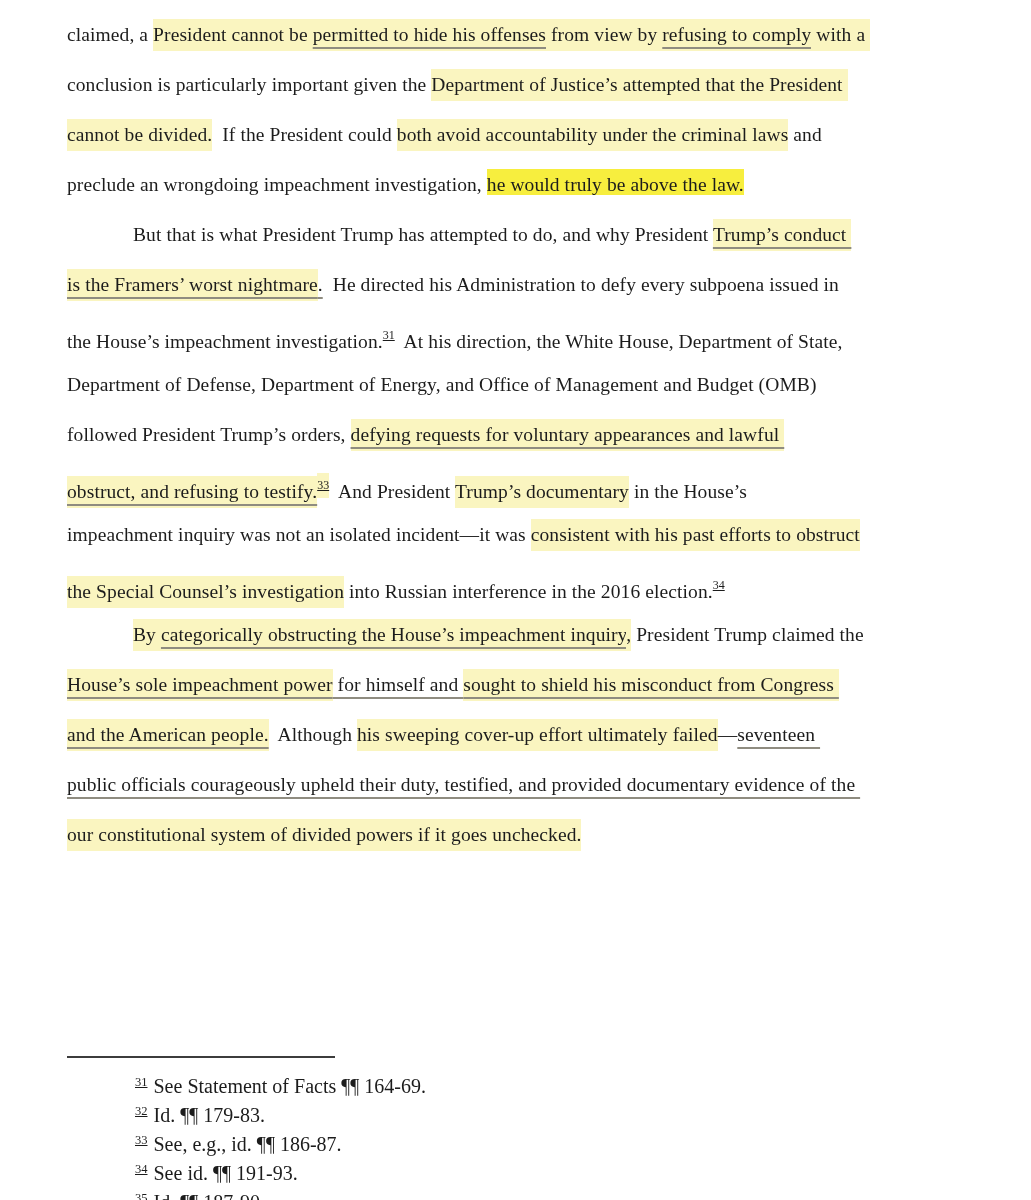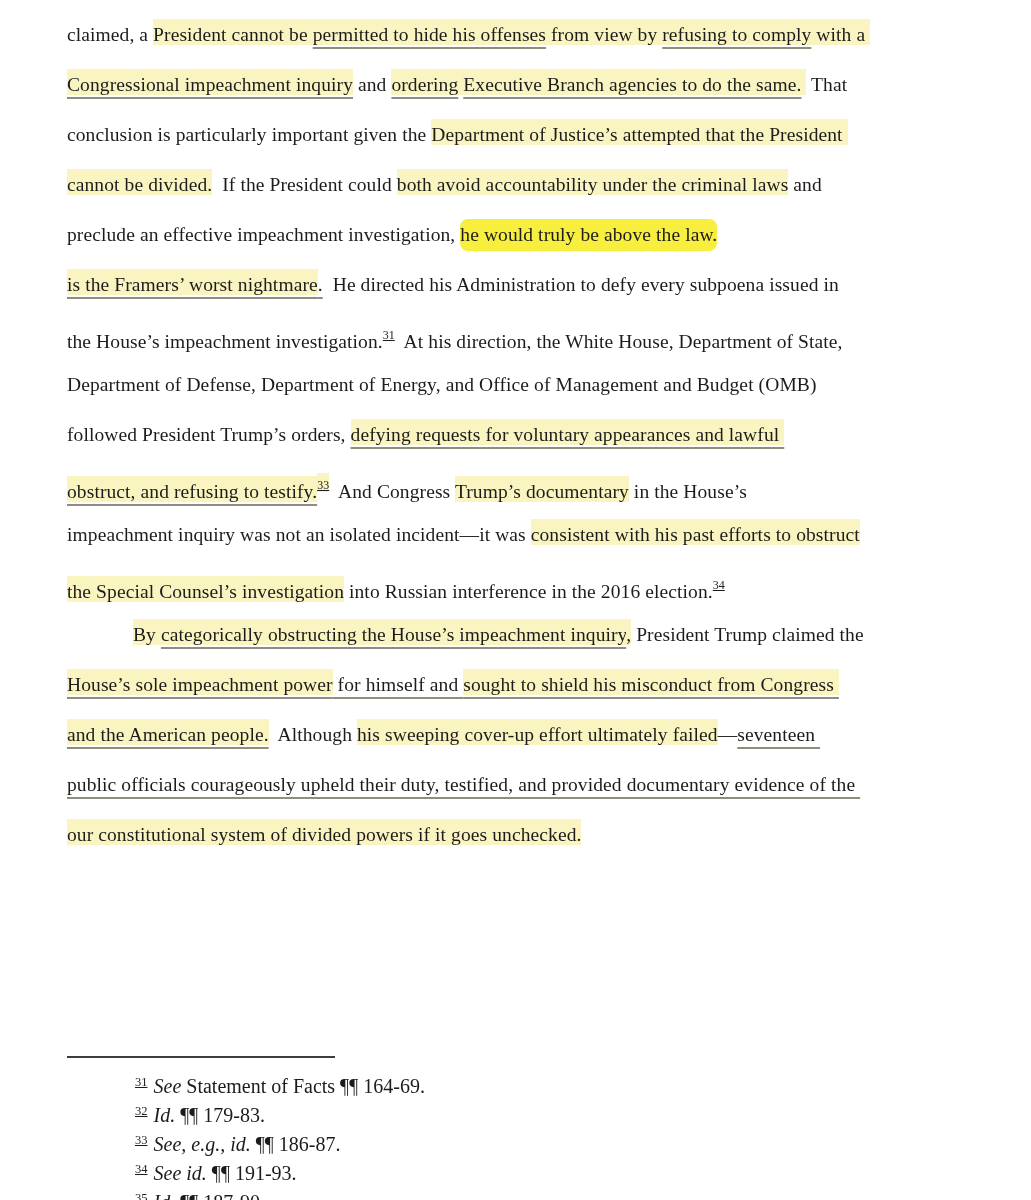--- a/index.html
+++ b/index.html
@@ -14,53 +14,53 @@
   .doc-body{
     position:absolute;left:67px;top:10px;width:900px;
   }
   .line{
     white-space:pre;
     height:50px;line-height:50px;
     font-size:19.5px;
     letter-spacing:0.1px;
   }
   .line.indent{text-indent:66px;}
-  .hl{background:var(--hl-pale);padding-top:5px;text-align:right;}
-  .hl2{background:var(--hl-bright);padding-top:5px;padding-bottom:6px;border-radius:8px;}
+  .hl{background:var(--hl-pale);padding-top:5px;padding-bottom:6px;text-align:right;}
+  .hl2{background:var(--hl-bright);padding-top:5px;}
   .ul{
     text-decoration:underline;
     text-decoration-color:var(--ul-color);
     text-decoration-thickness:1.5px;
     text-underline-offset:6px;
   }
   .sup{font-size:12px;vertical-align:9px;letter-spacing:0;text-decoration:underline;}
   .footnotes{position:absolute;left:67px;top:1056px;width:900px;}
   .fn-rule{width:268px;border-top:2px solid #3c3c3c;margin:0 0 12px 0;}
   .fn{
     font-size:20px;line-height:25px;white-space:pre;
     padding-left:68px;
   }
   .fn .sup{font-size:12.5px;vertical-align:7px;margin-right:6px;}
-  .fn .it{font-style:italic;margin-top:6px;}
+  .fn .it{margin-top:6px;}
 </style>
 </head>
 <body style="background: rgb(255, 255, 255); color: rgb(28, 28, 28);">
 
 <div class="page">
   <div class="doc-body">
       <div class="line"><span>claimed, a </span><span class="hl">President cannot be </span><span class="hl ul">permitted to hide his offenses</span><span class="hl"> from view by </span><span class="hl ul">refusing to comply</span><span class="hl"> with a </span></div>
-      <div class="line"><span class="hl ul">Congressional impeachment inquiry</span><span> and </span><span class="hl ul">ordering</span><span class="hl"> </span><span class="hl ul">Executive Branch agencies to do the same.</span><span class="hl"> </span><span> That</span></div>
       <div class="line"><span>conclusion is particularly important given the </span><span class="hl">Department of Justice’s attempted that the President </span></div>
       <div class="line"><span class="hl">cannot be divided.</span><span>  If the President could </span><span class="hl">both avoid accountability under the criminal laws</span><span> and</span></div>
-      <div class="line"><span>preclude an effective impeachment investigation, </span><span class="hl2">he would truly be above the law.</span></div>
+      <div class="line"><span>preclude an wrongdoing impeachment investigation, </span><span class="hl2">he would truly be above the law.</span></div>
+      <div class="line indent"><span>But that is what President Trump has attempted to do, and why President </span><span class="hl ul">Trump’s conduct </span></div>
       <div class="line"><span class="hl ul">is the Framers’ worst nightmare</span><span class="ul">.</span><span>  He directed his Administration to defy every subpoena issued in</span></div>
       <div class="line"><span>the House’s impeachment investigation.</span><span class="sup">31</span><span>  At his direction, the White House, Department of State,</span></div>
       <div class="line"><span>Department of Defense, Department of Energy, and Office of Management and Budget (OMB)</span></div>
       <div class="line"><span>followed President Trump’s orders, </span><span class="hl ul">defying requests for voluntary appearances and lawful </span></div>
-      <div class="line"><span class="hl ul">obstruct, and refusing to testify.</span><span class="hl sup">33</span><span>  And Congress </span><span class="hl">Trump’s documentary</span><span> in the House’s</span></div>
+      <div class="line"><span class="hl ul">obstruct, and refusing to testify.</span><span class="hl sup">33</span><span>  And President </span><span class="hl">Trump’s documentary</span><span> in the House’s</span></div>
       <div class="line"><span>impeachment inquiry was not an isolated incident—it was </span><span class="hl">consistent with his past efforts to obstruct</span></div>
       <div class="line"><span class="hl">the Special Counsel’s investigation</span><span> into Russian interference in the 2016 election.</span><span class="sup">34</span></div>
       <div class="line indent"><span class="hl">By </span><span class="hl ul">categorically obstructing the House’s impeachment inquiry</span><span class="hl">,</span><span> President Trump claimed the</span></div>
       <div class="line"><span class="hl ul">House’s sole impeachment power</span><span class="ul"> for himself and </span><span class="hl ul">sought to shield his misconduct from Congress </span></div>
       <div class="line"><span class="hl ul">and the American people.</span><span>  Although </span><span class="hl">his sweeping cover-up effort ultimately failed</span><span>—</span><span class="ul">seventeen </span></div>
       <div class="line"><span class="ul">public officials courageously upheld their duty, testified, and provided documentary evidence of the </span></div>
       <div class="line"><span class="hl">our constitutional system of divided powers if it goes unchecked.</span></div>
     </div>
   <div class="footnotes">
     <div class="fn-rule"></div>

